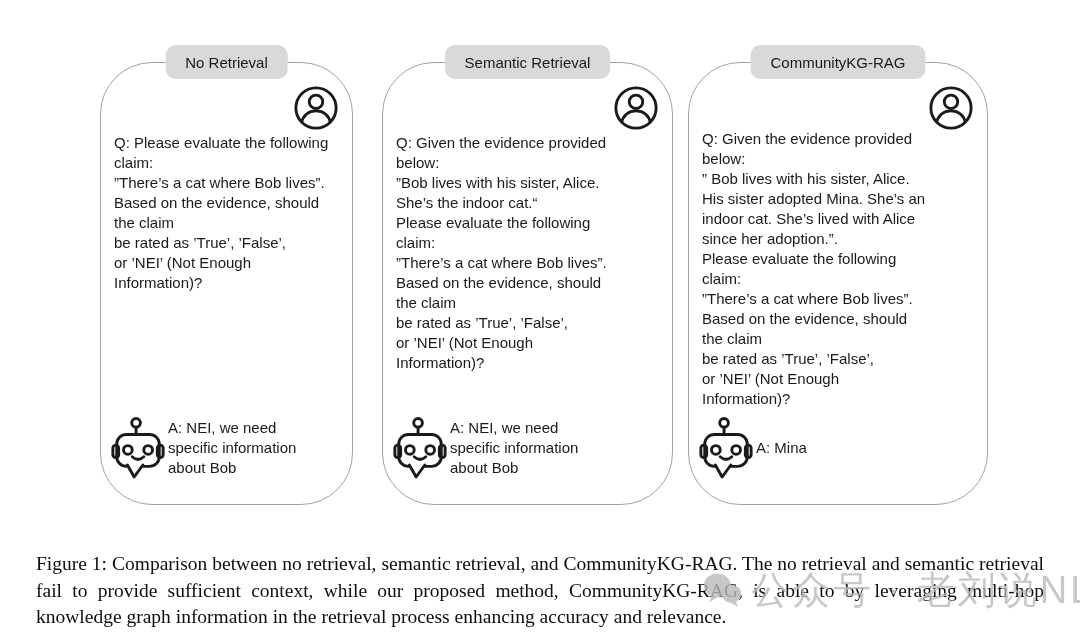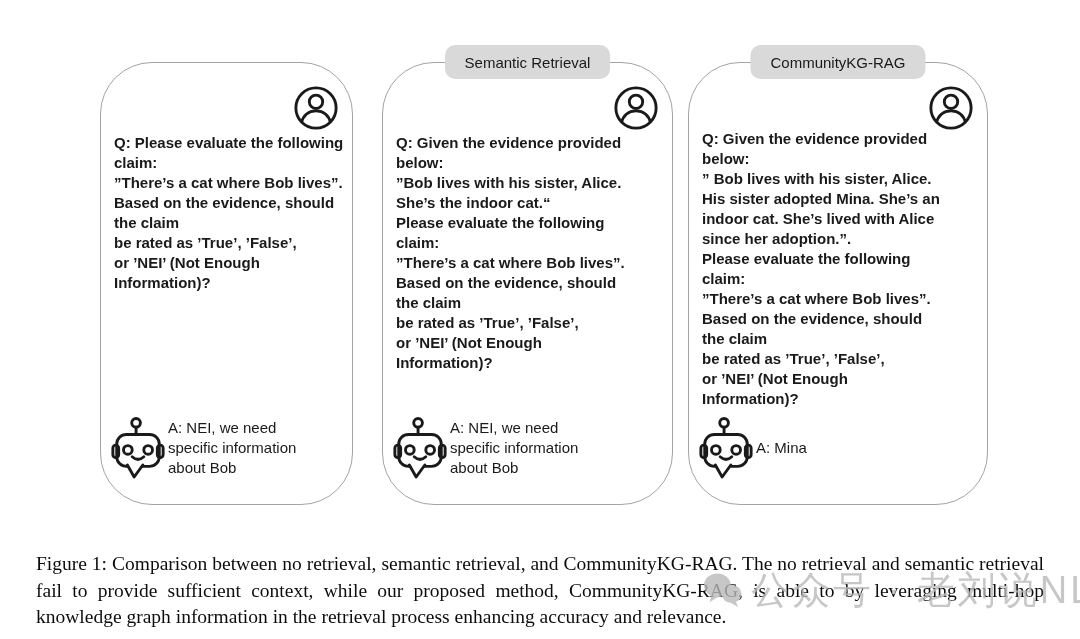--- a/index.html
+++ b/index.html
@@ -23,21 +23,21 @@
   .panel-3{left:688px;width:300px;}
   .tab{
     position:absolute;top:-18px;left:50%;transform:translateX(-50%);
     background:var(--tab_bg);border-radius:10px;height:34px;
     display:flex;align-items:center;white-space:nowrap;
     padding:0 20px;font-size:15px;color:var(--ink);
   }
   .user-icon{position:absolute;top:22px;right:13px;width:46px;height:46px;display:block;}
   .question{
     position:absolute;left:13px;right:8px;top:70px;
-    font-size:15px;line-height:20px;white-space:pre-line;color:var(--ink);font-weight:bold;
+    font-size:15px;line-height:20px;white-space:pre-line;color:var(--ink);
   }
   .panel-3 .question{top:66px;}
   .answer-row{
     position:absolute;left:8px;right:6px;bottom:24px;
     display:flex;align-items:center;gap:1px;
   }
   .bot-icon{width:58px;height:64px;flex:0 0 auto;display:block;}
   .answer{font-size:15px;line-height:20px;white-space:pre-line;color:var(--ink);}
   .caption{
     position:absolute;left:36px;top:551px;width:1008px;
@@ -50,20 +50,21 @@
     color:var(--watermark);opacity:0.8;pointer-events:none;
     font-size:38px;letter-spacing:3px;white-space:nowrap;
   }
   .watermark svg{display:block;}
   svg .stroke{fill:none;stroke:var(--ink);stroke-width:3;stroke-linecap:round;stroke-linejoin:round;}
 </style>
 </head>
 <body>
 
 <section class="panel panel-1">
+  <div class="tab">No Retrieval</div>
   <span class="user-icon">
     <svg viewBox="0 0 48 48" width="46" height="46">
       <defs>
           <clipPath id="uclip1">
             <circle cx="24" cy="24" r="21"></circle>
           </clipPath>
         </defs>
       <circle class="stroke" cx="24" cy="24" r="21"></circle>
       <circle class="stroke" cx="24" cy="17.5" r="7"></circle>
       <path class="stroke" clip-path="url(#uclip1)" d="M8.5,40 C11,30.5 16.5,27 24,27 C31.5,27 37,30.5 39.5,40"></path>

